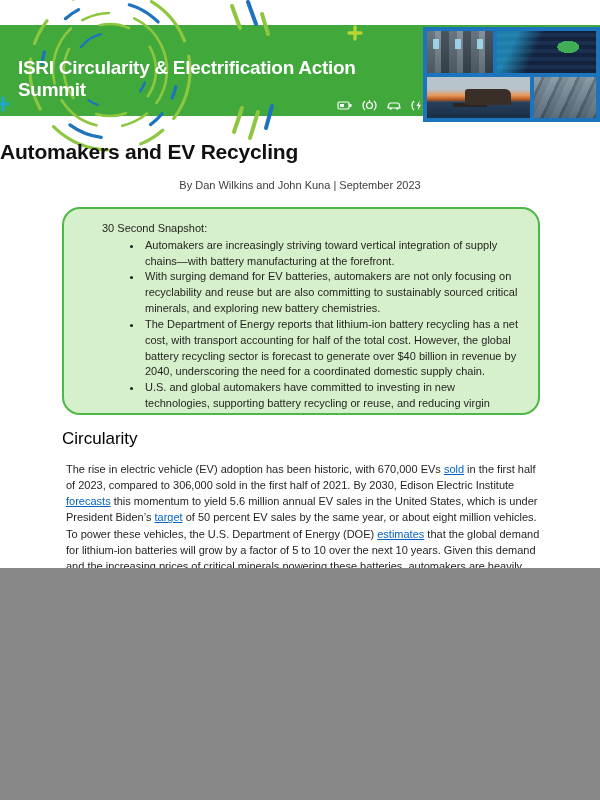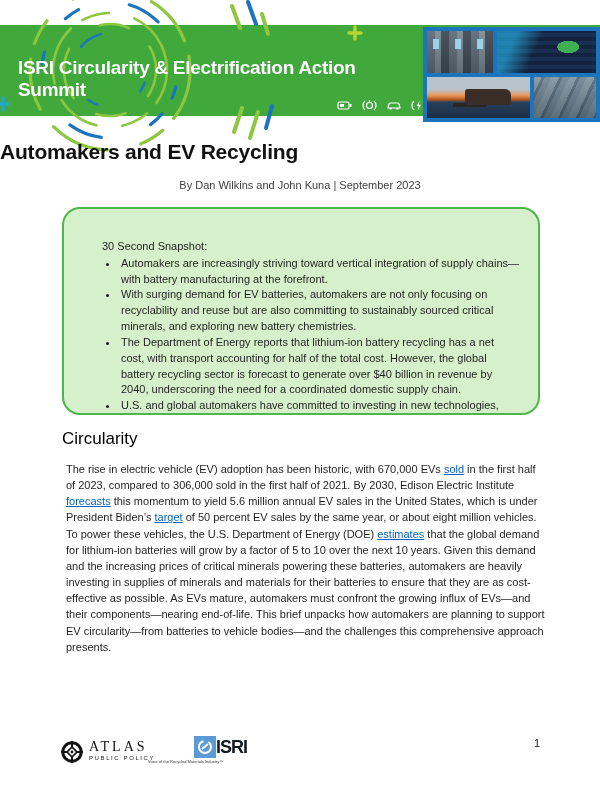--- a/index.html
+++ b/index.html
@@ -1,18 +1,18 @@
 <!DOCTYPE html>
 <html><head>
 <meta charset="utf-8">
 <style>
   * { margin:0; padding:0; box-sizing:border-box; }
   html,body { background:#888; }
   .page {
-    position:relative; width:600px; height:800px; background:#ffffff;
+    position:relative; width:600px; height:568px; background:#ffffff;
     overflow:hidden; font-family:"Liberation Sans", sans-serif; color:#1f1f1f;
     margin:0 auto;
   }
   
   .banner { position:absolute; left:0; top:25px; width:600px; height:91px; background:#41a93c; }
   .deco { position:absolute; left:0; top:0; width:600px; height:165px; pointer-events:none; }
   .banner-title {
     position:absolute; left:18px; top:57px; width:400px;
     font-size:19px; font-weight:bold; color:#ffffff; letter-spacing:-0.3px;
     text-shadow:0 0 1px rgba(0,0,0,.15);
@@ -47,25 +47,25 @@
       linear-gradient(180deg,#aebbc4,#70828f); background-blend-mode:multiply; }
   
   .doc-title { position:absolute; left:0; top:140px; width:600px; text-align:left;
     font-size:21px; font-weight:bold; color:#111; letter-spacing:-0.2px; }
   .byline { position:absolute; left:0; top:179px; width:600px; text-align:center;
     font-size:11px; color:#3c3c3c; }
   
   .snapshot {
     position:absolute; left:62px; top:207px; width:478px; height:208px;
     background:#d7f0cc; border:2px solid #4cb848; border-radius:18px;
-    padding:30px 18px 0 38px; font-size:11px; line-height:1.44; color:#1f1f1f;
+    padding:12px 18px 0 38px; font-size:11px; line-height:1.44; color:#1f1f1f;
     overflow:hidden;
   }
   .snapshot ul { margin:1px 0 0 0; padding-left:17px; }
-  .snapshot li { padding-left:2px; }
+  .snapshot li { padding-left:2px;margin-left:24px; }
   
   .intro-h { position:absolute; left:62px; top:429px; font-size:17px; font-weight:normal; color:#000; }
   .intro-p { position:absolute; left:66px; top:461px; width:480px;
     font-size:11px; line-height:1.47; color:#1f1f1f; }
   .link { color:#0563c1; text-decoration:underline; cursor:pointer; }
   
   .atlas { position:absolute; left:60px; top:740px; display:flex; gap:5px; }
   .atlas-name { font-family:"Liberation Serif", serif; font-size:14px; letter-spacing:3px; color:#141414; line-height:1; }
   .atlas-sub { font-size:6px; letter-spacing:1.6px; color:#222; margin-top:1px; }
   .isri { position:absolute; left:148px; top:736px; }

